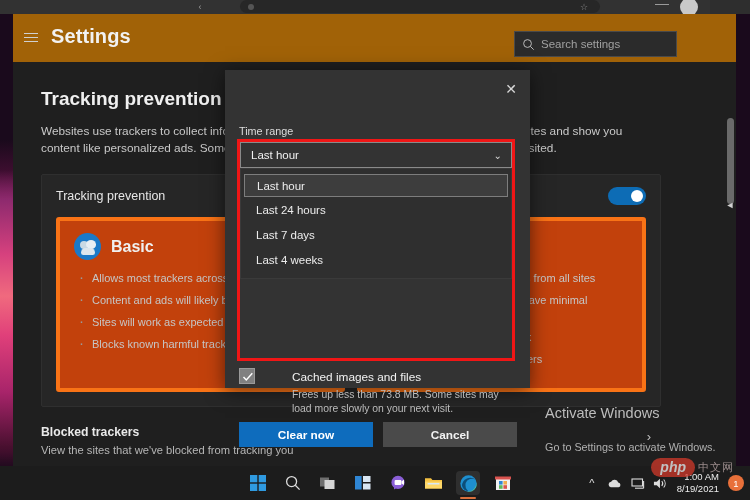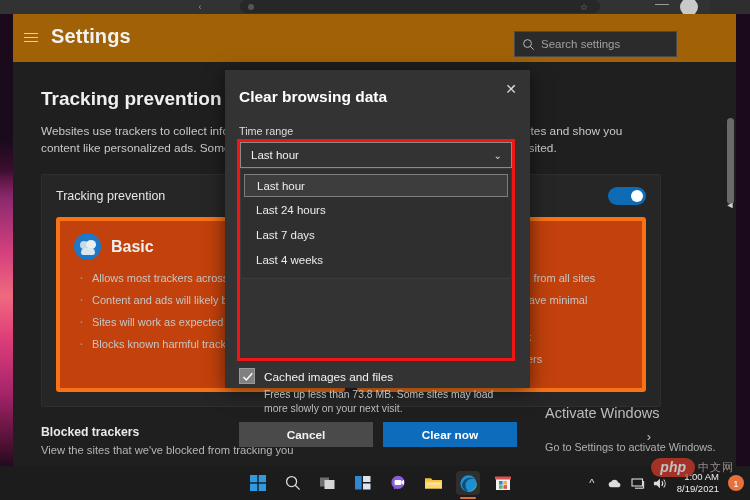--- a/index.html
+++ b/index.html
@@ -289,21 +289,21 @@
     position: absolute; left: 14px; top: 297px;
     width: 278px;
     display: flex; gap: 9px;
   }
   .checkbox {
     width: 16px; height: 16px; flex: none;
     background: #808080; border: 1px solid #9a9a9a;
     position: relative; margin-top: 1px;
   }
   .checkbox svg { position: absolute; left: 2px; top: 2px; }
-  .check-texts { flex: 1; }
+  .check-texts { flex: 1; margin-left: 28px; }
   .check-title { font-size: 11.8px; color: #f2f2f2; }
   .check-sub { font-size: 10.4px; color: #bcbcbc; line-height: 14px; margin-top: 3px; }
 
   .modal-buttons {
     position: absolute; left: 14px; top: 352px;
     display: flex; gap: 10px;
   }
   .btn {
     width: 134px; height: 25px;
     display: flex; align-items: center; justify-content: center;
@@ -476,21 +476,20 @@
     </div>
   </div>
 
   <div class="activate">
     <div class="activate-title">Activate Windows</div>
     <div class="activate-sub">Go to Settings to activate Windows.</div>
   </div>
 
   <div class="modal">
     <div class="modal-close">✕</div>
-    <div class="modal-title">Clear browsing data</div>
     <div class="modal-label">Time range</div>
 
     <div class="select-control">
       <span class="select-value">Last hour</span>
       <span class="select-caret">⌄</span>
     </div>
 
     <div class="select-list">
       <div class="select-option selected">Last hour</div>
       <div class="select-option">Last 24 hours</div>
@@ -506,22 +505,22 @@
           <polyline points="1.5,6 4.3,9 10.3,2.2" fill="none" stroke="#ffffff" stroke-width="1.4"></polyline>
         </svg>
       </span>
       <span class="check-texts">
         <span class="check-title">Cached images and files</span>
         <div class="check-sub">Frees up less than 73.8 MB. Some sites may load more slowly on your next visit.</div>
       </span>
     </div>
 
     <div class="modal-buttons">
+      <button class="btn btn-primary">Clear now</button>
       <button class="btn btn-secondary">Cancel</button>
-      <button class="btn btn-primary">Clear now</button>
     </div>
   </div>
 
   <div class="taskbar">
     <div class="tb-center">
 
       <div class="tb-item">
         <svg width="18" height="18" viewBox="0 0 18 18">
           <rect x="1" y="1" width="7.3" height="7.3" fill="#2f9ae0"></rect>
           <rect x="9.7" y="1" width="7.3" height="7.3" fill="#2f9ae0"></rect>

